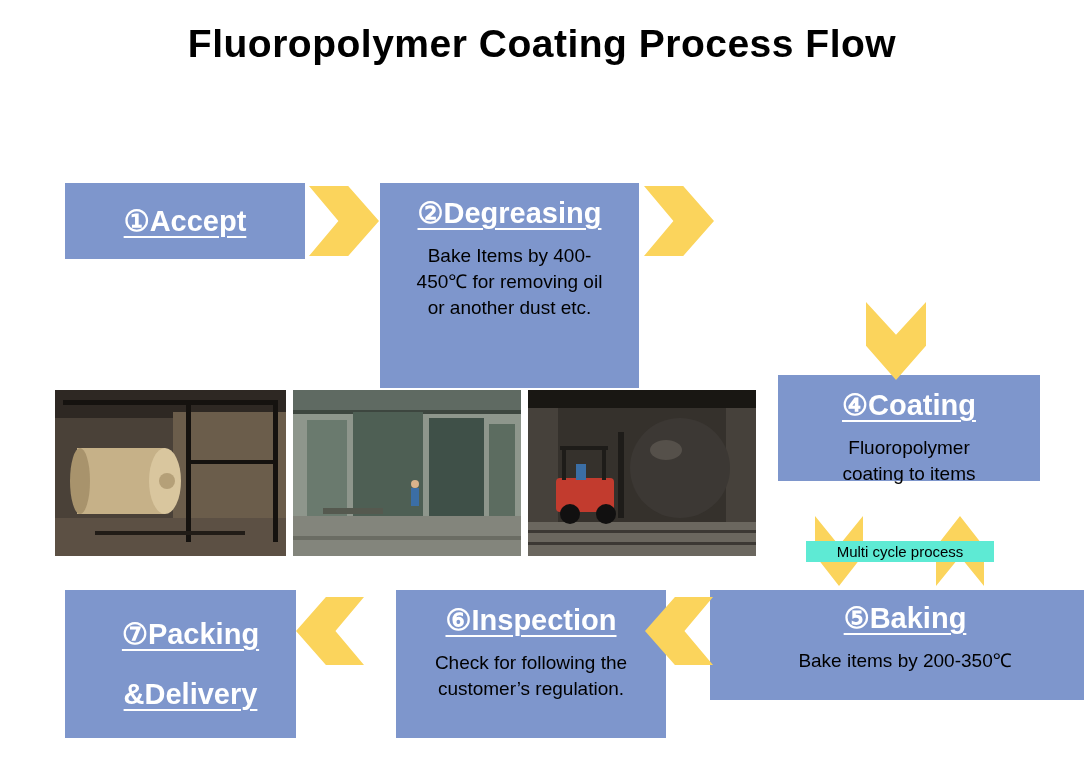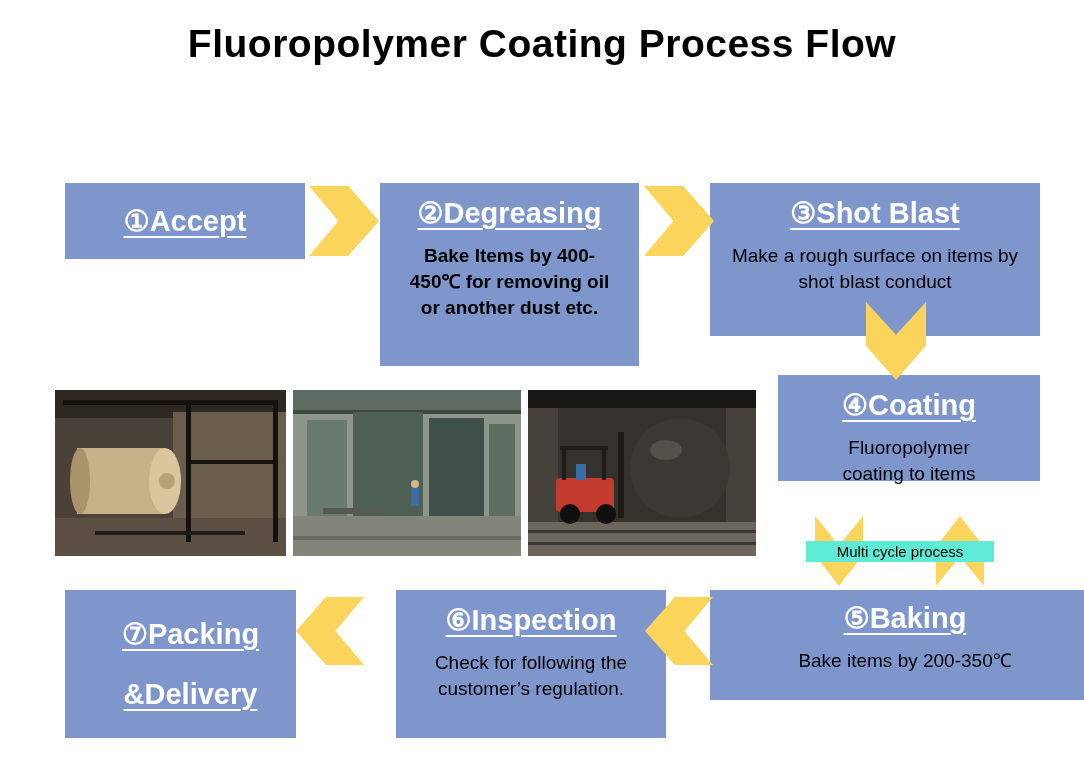--- a/index.html
+++ b/index.html
@@ -45,22 +45,22 @@
     color: var(--body-color, #000);
     font-size: 19px;
     line-height: 1.38;
     text-align: center;
     margin-top: 13px;
     padding: 0 10px;
   }
 
   
   .step1 { left: 65px;  top: 183px; width: 240px; height: 76px;  display: flex; align-items: center; justify-content: center; }
-  .step2 { left: 380px; top: 183px; width: 259px; height: 183px; padding-top: 13px; }
-  .step2 .step-desc { padding: 0 28px; font-weight: bold; }
+  .step2 { left: 380px; top: 183px; width: 259px; height: 205px; padding-top: 13px; }
+  .step2 .step-desc { padding: 0 28px; }
   .step3 { left: 710px; top: 183px; width: 330px; height: 153px; padding-top: 13px; }
   .step4 { left: 778px; top: 375px; width: 262px; height: 106px; padding-top: 13px; }
   .step4 .step-desc { padding: 0 40px; }
   .step5 { left: 710px; top: 590px; width: 390px; height: 110px; padding-top: 11px; }
   .step6 { left: 396px; top: 590px; width: 270px; height: 148px; padding-top: 13px; }
   .step7 { left: 65px;  top: 590px; width: 231px; height: 148px;
            display: flex; flex-direction: column; align-items: center; justify-content: space-evenly; padding-left: 20px; }
 
   
   .arrow {
@@ -112,26 +112,20 @@
 
   <div class="box step2">
     <div class="step-header">
       <span class="hdr">②Degreasing</span>
     </div>
     <div class="step-desc">Bake Items by 400-450℃ for removing oil or another dust etc.</div>
   </div>
 
   <div class="arrow arrow-r2"></div>
 
-  <div class="box step3">
-    <div class="step-header">
-      <span class="hdr">③Shot Blast</span>
-    </div>
-    <div class="step-desc">Make a rough surface on items by shot blast conduct</div>
-  </div>
 
   <div class="arrow arrow-d1"></div>
 
   <div class="photo photo1">
     <svg viewBox="0 0 231 166" preserveAspectRatio="none" aria-hidden="true">
       <rect width="231" height="166" fill="#4a4138"></rect>
       <rect x="0" y="0" width="231" height="28" fill="#2e2823"></rect>
       <rect x="118" y="22" width="113" height="112" fill="#6b5d4b"></rect>
       <rect x="0" y="128" width="231" height="38" fill="#5c5044"></rect>
       <rect x="22" y="58" width="88" height="66" fill="#c6b188"></rect>

